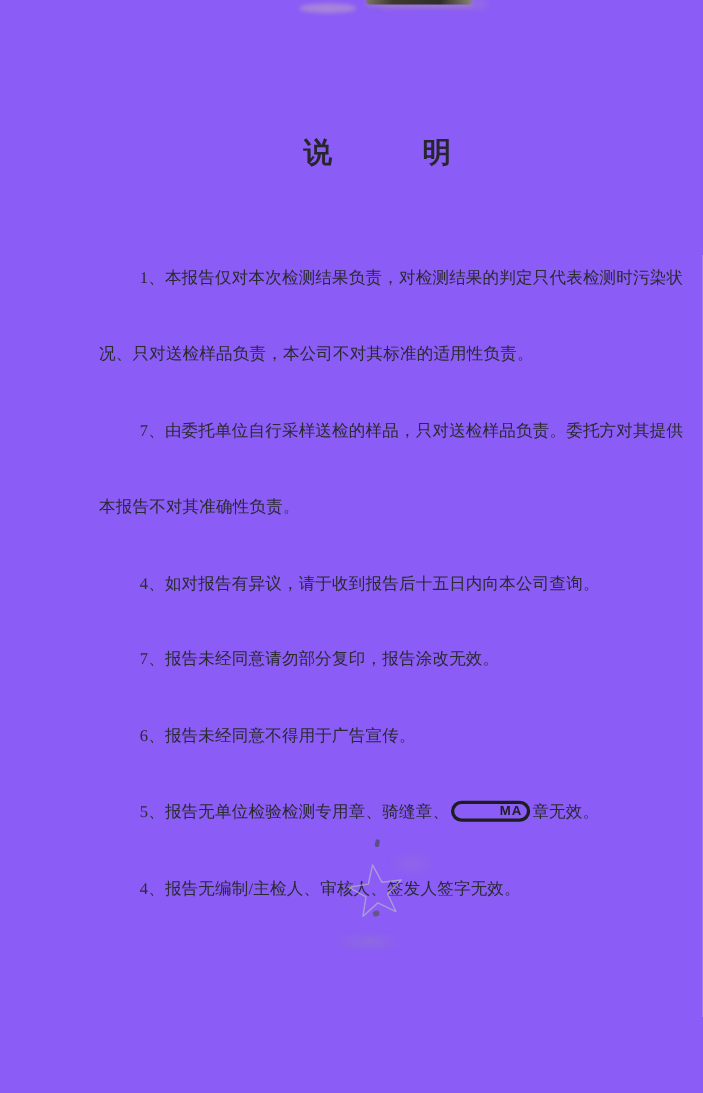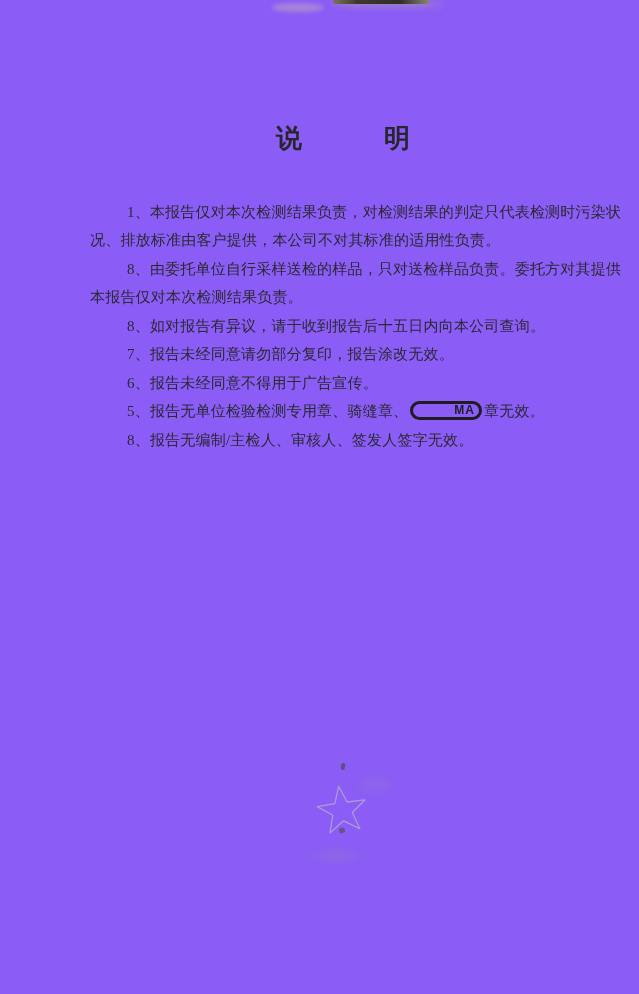--- a/index.html
+++ b/index.html
@@ -43,21 +43,21 @@
   }
 
   .content {
     position: absolute;
     top: 198px; left: 90px; width: 515px;
     font-size: 15px;
     line-height: 28.45px;
     color: #2a2a31;
     letter-spacing: 0.2px;
   }
-  .line { white-space: nowrap; }
+  .line { white-space: nowrap; margin-top: 41px; }
   .indent { text-indent: 37px; }
 
   .cma-badge {
     display: inline-block;
     border: 3px solid #1d1d22;
     border-radius: 10px;
     padding: 0 4px;
     margin: 0 2px;
     font-weight: bold;
     font-size: 12px;
@@ -113,30 +113,30 @@
 
 <div class="page">
 
   <div class="top-smudge"></div>
   <div class="top-smudge-tint"></div>
 
   <div class="title">说　　　明</div>
 
   <div class="content">
     <div class="line indent">1、本报告仅对本次检测结果负责，对检测结果的判定只代表检测时污染状</div>
-    <div class="line">况、排放标准由客户提供，本公司不对其标准的适用性负责。</div>
-    <div class="line indent">8、由委托单位自行采样送检的样品，只对送检样品负责。委托方对其提供</div>
-    <div class="line">本报告仅对本次检测结果负责。</div>
-    <div class="line indent">8、如对报告有异议，请于收到报告后十五日内向本公司查询。</div>
+    <div class="line">况、只对送检样品负责，本公司不对其标准的适用性负责。</div>
+    <div class="line indent">7、由委托单位自行采样送检的样品，只对送检样品负责。委托方对其提供</div>
+    <div class="line">本报告不对其准确性负责。</div>
+    <div class="line indent">4、如对报告有异议，请于收到报告后十五日内向本公司查询。</div>
     <div class="line indent">7、报告未经同意请勿部分复印，报告涂改无效。</div>
     <div class="line indent">6、报告未经同意不得用于广告宣传。</div>
     <div class="line indent">
       <span>5、报告无单位检验检测专用章、骑缝章、</span><span class="cma-badge">MA</span><span>章无效。</span>
     </div>
-    <div class="line indent">8、报告无编制/主检人、审核人、签发人签字无效。</div>
+    <div class="line indent">4、报告无编制/主检人、审核人、签发人签字无效。</div>
   </div>
 
   <svg class="star-stamp" viewBox="0 0 56 56" xmlns="http://www.w3.org/2000/svg">
     <g transform="rotate(-8 28 28)">
       <polygon points="28,4 34.2,20.8 52,21.2 37.9,31.9 43.1,49 28,38.9 12.9,49 18.1,31.9 4,21.2 21.8,20.8" fill="none" stroke="#bcbcc4" stroke-width="1.3" stroke-linejoin="round"></polygon>
     </g>
   </svg>
   <div class="ink-dot-a"></div>
   <div class="ink-dot-b"></div>
   <div class="ghost-blob-a"></div>

